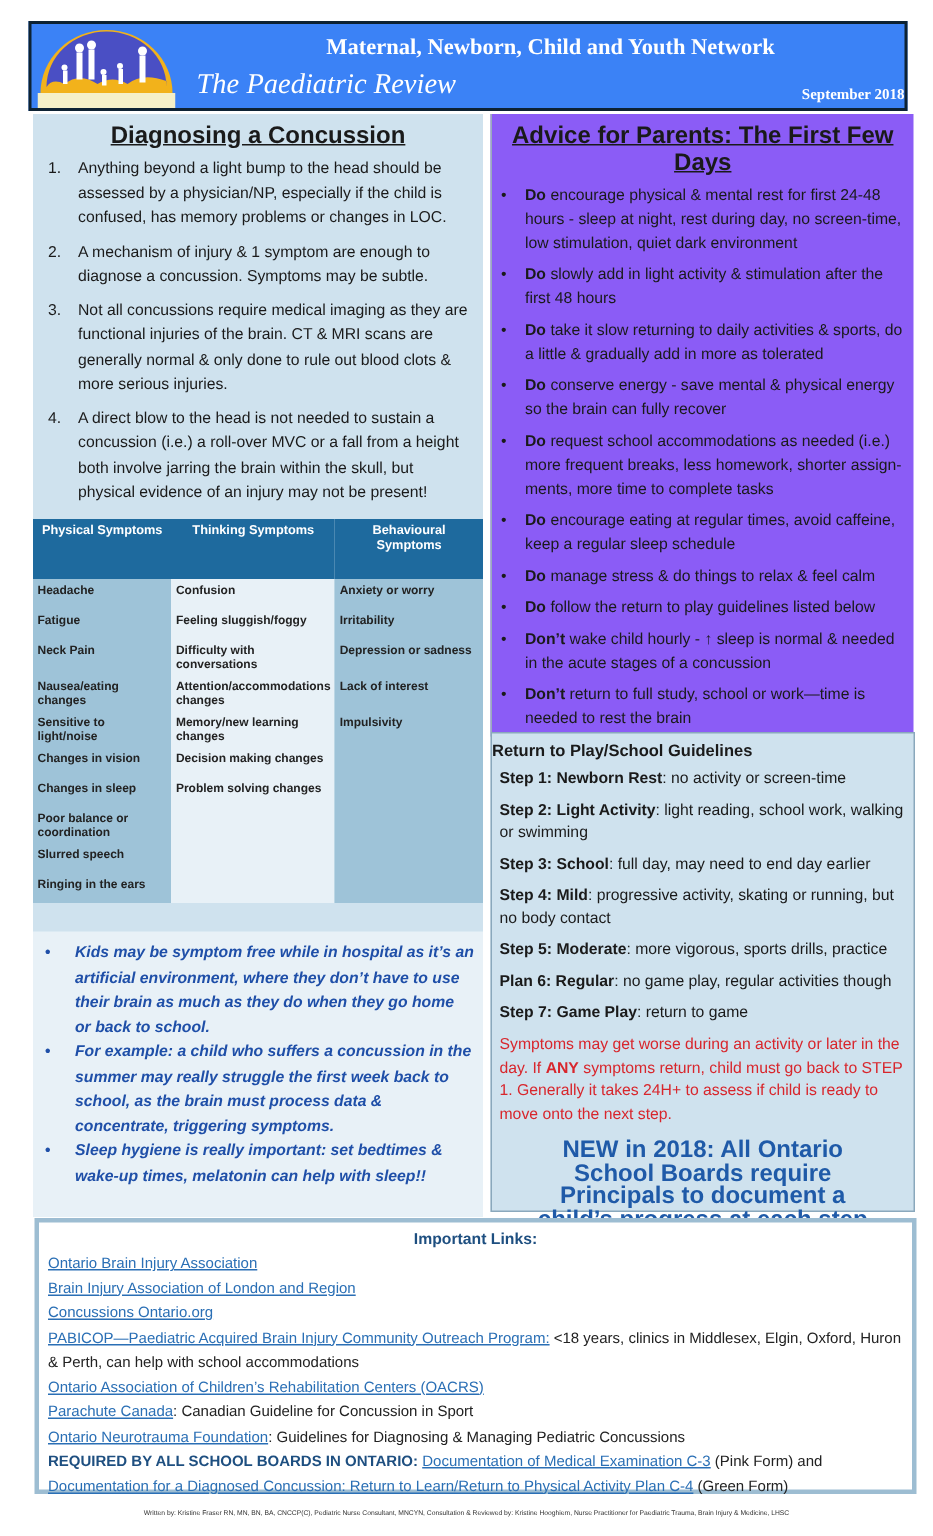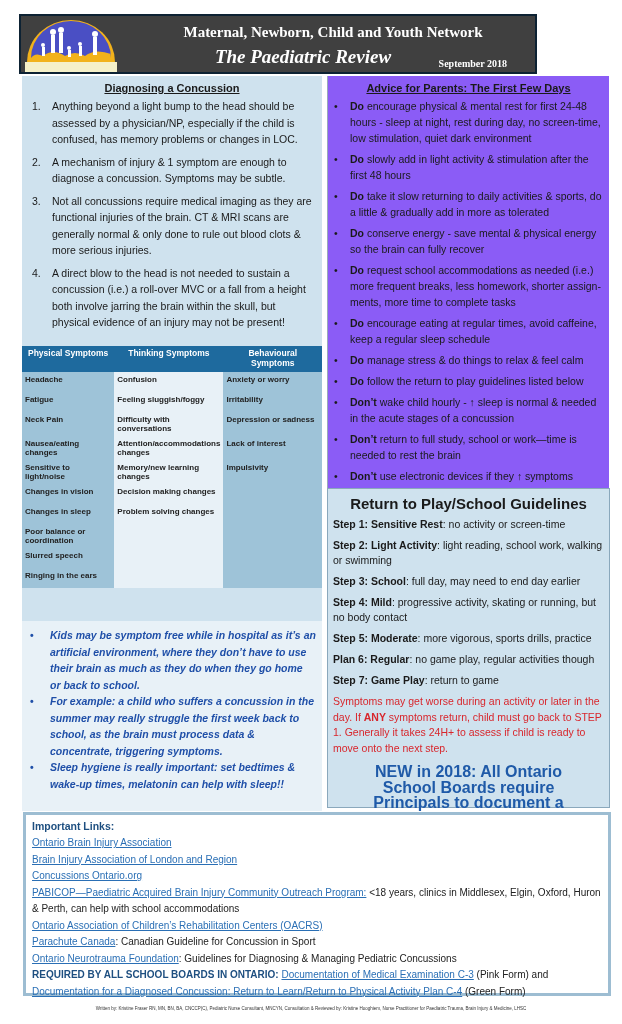--- a/index.html
+++ b/index.html
@@ -1,55 +1,55 @@
 <!DOCTYPE html>
 <html><head>
 <meta charset="utf-8">
 <style>
   * { box-sizing: border-box; margin: 0; padding: 0; }
   body { width: 622px; height: 1024px; background: #ffffff; font-family: "Liberation Sans", sans-serif; color: #1a1a1a; position: relative; overflow: hidden; }
-  .header { position: absolute; left: 19px; top: 14px; width: 518px; height: 60px; background: #404040; border: 2px solid #0d2233; }
+  .header { position: absolute; left: 19px; top: 14px; width: 586px; height: 60px; background: #3b82f6; border: 2px solid #0d2233; }
   .logo { position: absolute; left: 4px; top: 2px; width: 92px; height: 54px; }
   .h-title { position: absolute; left: 110px; right: 0; top: 8px; text-align: center; color: #fff; font-family: "Liberation Serif", serif; font-weight: bold; font-size: 15px; }
-  .h-sub { position: absolute; left: 110px; right: 60px; top: 30px; text-align: center; color: #fff; font-family: "Liberation Serif", serif; font-weight: bold; font-style: italic; font-size: 19px; }
-  .h-date { position: absolute; right: 28px; top: 42px; color: #fff; font-family: "Liberation Serif", serif; font-weight: bold; font-size: 10px; padding-left: 24px; }
+  .h-sub { position: absolute; left: 110px; right: 60px; top: 30px; text-align: left; color: #fff; font-family: "Liberation Serif", serif; font-weight: normal; font-style: italic; font-size: 19px; }
+  .h-date { position: absolute; right: 0; top: 42px; color: #fff; font-family: "Liberation Serif", serif; font-weight: bold; font-size: 10px; padding-left: 24px; }
 
   .left { position: absolute; left: 22px; top: 76px; width: 300px; height: 735px; background: #cfe2ee; }
   .left-tips { position: absolute; left: 0; top: 545px; width: 300px; height: 190px; background: #e8f1f7; }
   .right { position: absolute; left: 327px; top: 76px; width: 282px; height: 415px; background: #8b5cf6; border-left: 1px solid #9ab; }
   .rtp { position: absolute; left: 327px; top: 488px; width: 283px; height: 320px; background: #cfe2ee; border: 1px solid #8aa8bc; }
 
-  .sec-title { text-align: center; font-weight: bold; text-decoration: underline; font-size: 11px; margin-top: 6px; margin-bottom: 4px; }
+  .sec-title { text-align: center; font-weight: bold; text-decoration: underline; font-size: 16px; margin-top: 6px; margin-bottom: 4px; }
   ol.diag { list-style: none; padding: 0 8px 0 10px; }
   ol.diag li { display: flex; font-size: 10.5px; line-height: 16.5px; margin-bottom: 6px; }
   ol.diag li .num { width: 20px; flex: none; }
 
   table.sym { position: absolute; left: 0; top: 270px; width: 300px; border-collapse: collapse; font-size: 8px; }
-  table.sym th { background: #1e6a9e; color: #fff; font-weight: bold; font-size: 8.5px; padding: 2px 3px; height: 26px; vertical-align: top; }
+  table.sym th { background: #1e6a9e; color: #fff; font-weight: bold; font-size: 8.5px; padding: 2px 3px; height: 40px; vertical-align: top; }
   table.sym td { padding: 3px 3px; vertical-align: top; font-weight: bold; color: #222; height: 20px; line-height: 9px; }
   td.c1 { background: #9ec3d8; width: 97px; }
   td.c2 { background: #e8f1f7; width: 98px; }
   td.c3 { background: #9ec3d8; width: 105px; }
 
   ul.tips { list-style: none; padding: 6px 6px 0 8px; }
   ul.tips li { display: flex; color: #1f4fa8; font-weight: bold; font-style: italic; font-size: 10.5px; line-height: 16.5px; }
   ul.tips li .b { width: 20px; flex: none; font-style: normal; }
 
   ul.adv { list-style: none; padding: 0 4px 0 6px; }
   ul.adv li { display: flex; font-size: 10.5px; line-height: 16px; margin-bottom: 5px; }
   ul.adv li .b { width: 16px; flex: none; }
   ul.adv li b { font-weight: bold; }
 
-  .rtp-title { text-align: center; font-weight: bold; font-size: 15px; margin: 6px 0 5px; }
+  .rtp-title { text-align: left; font-weight: bold; font-size: 11px; margin: 6px 0 5px; }
   .step { font-size: 10.5px; line-height: 15px; padding: 0 4px 0 5px; margin-bottom: 6px; }
   .warn { color: #d8262c; font-size: 10.5px; line-height: 15.5px; padding: 0 4px 0 5px; }
   .newnote { color: #1f5aa8; font-weight: bold; font-size: 16px; line-height: 15.5px; text-align: center; margin-top: 8px; padding: 0 22px; }
 
   .links { position: absolute; left: 23px; top: 812px; width: 588px; height: 184px; border: 3px solid #9dbdd2; background: #fff; padding: 2px 6px; }
-  .links-title { font-weight: bold; color: #1e4f80; font-size: 10.5px; margin: 3px 0 3px; }
+  .links-title { text-align: center; font-weight: bold; color: #1e4f80; font-size: 10.5px; margin: 3px 0 3px; }
   .link-line { font-size: 10px; line-height: 16.5px; color: #222; }
   .link-line a { color: #2a6fb5; text-decoration: underline; }
   .req { color: #1e4f80; font-weight: bold; }
   .footer { position: absolute; left: 0; right: 0; top: 1006px; text-align: center; font-size: 4.5px; color: #333; }
 </style>
 </head>
 <body>
 
 <div class="header">
   <svg class="logo" viewBox="0 0 92 54">
@@ -227,21 +227,21 @@
       <li>
         <span class="b">•</span>
         <span><b>Don’t</b><span> drive or ride a bike</span></span>
       </li>
     </ul>
 </div>
 
 <div class="rtp">
   <div class="rtp-title">Return to Play/School Guidelines</div>
   <div id="steps">
-      <div class="step"><b>Step 1: Sensitive Rest</b><span>: no activity or screen-time</span></div>
+      <div class="step"><b>Step 1: Newborn Rest</b><span>: no activity or screen-time</span></div>
       <div class="step"><b>Step 2: Light Activity</b><span>: light reading, school work, walking or swimming</span></div>
       <div class="step"><b>Step 3: School</b><span>: full day, may need to end day earlier</span></div>
       <div class="step"><b>Step 4: Mild</b><span>: progressive activity, skating or running, but no body contact</span></div>
       <div class="step"><b>Step 5: Moderate</b><span>: more vigorous, sports drills, practice</span></div>
       <div class="step"><b>Plan 6: Regular</b><span>: no game play, regular activities though</span></div>
       <div class="step"><b>Step 7: Game Play</b><span>: return to game</span></div>
     </div>
   <div class="warn"><span>Symptoms may get worse during an activity or later in the day. If </span><b>ANY</b><span> symptoms return, child must go back to STEP 1. Generally it takes 24H+ to assess if child is ready to move onto the next step.</span></div>
   <div class="newnote">NEW in 2018: All Ontario School Boards require Principals to document a child’s progress at each step before advancing to the next step!!!</div>
 </div>

